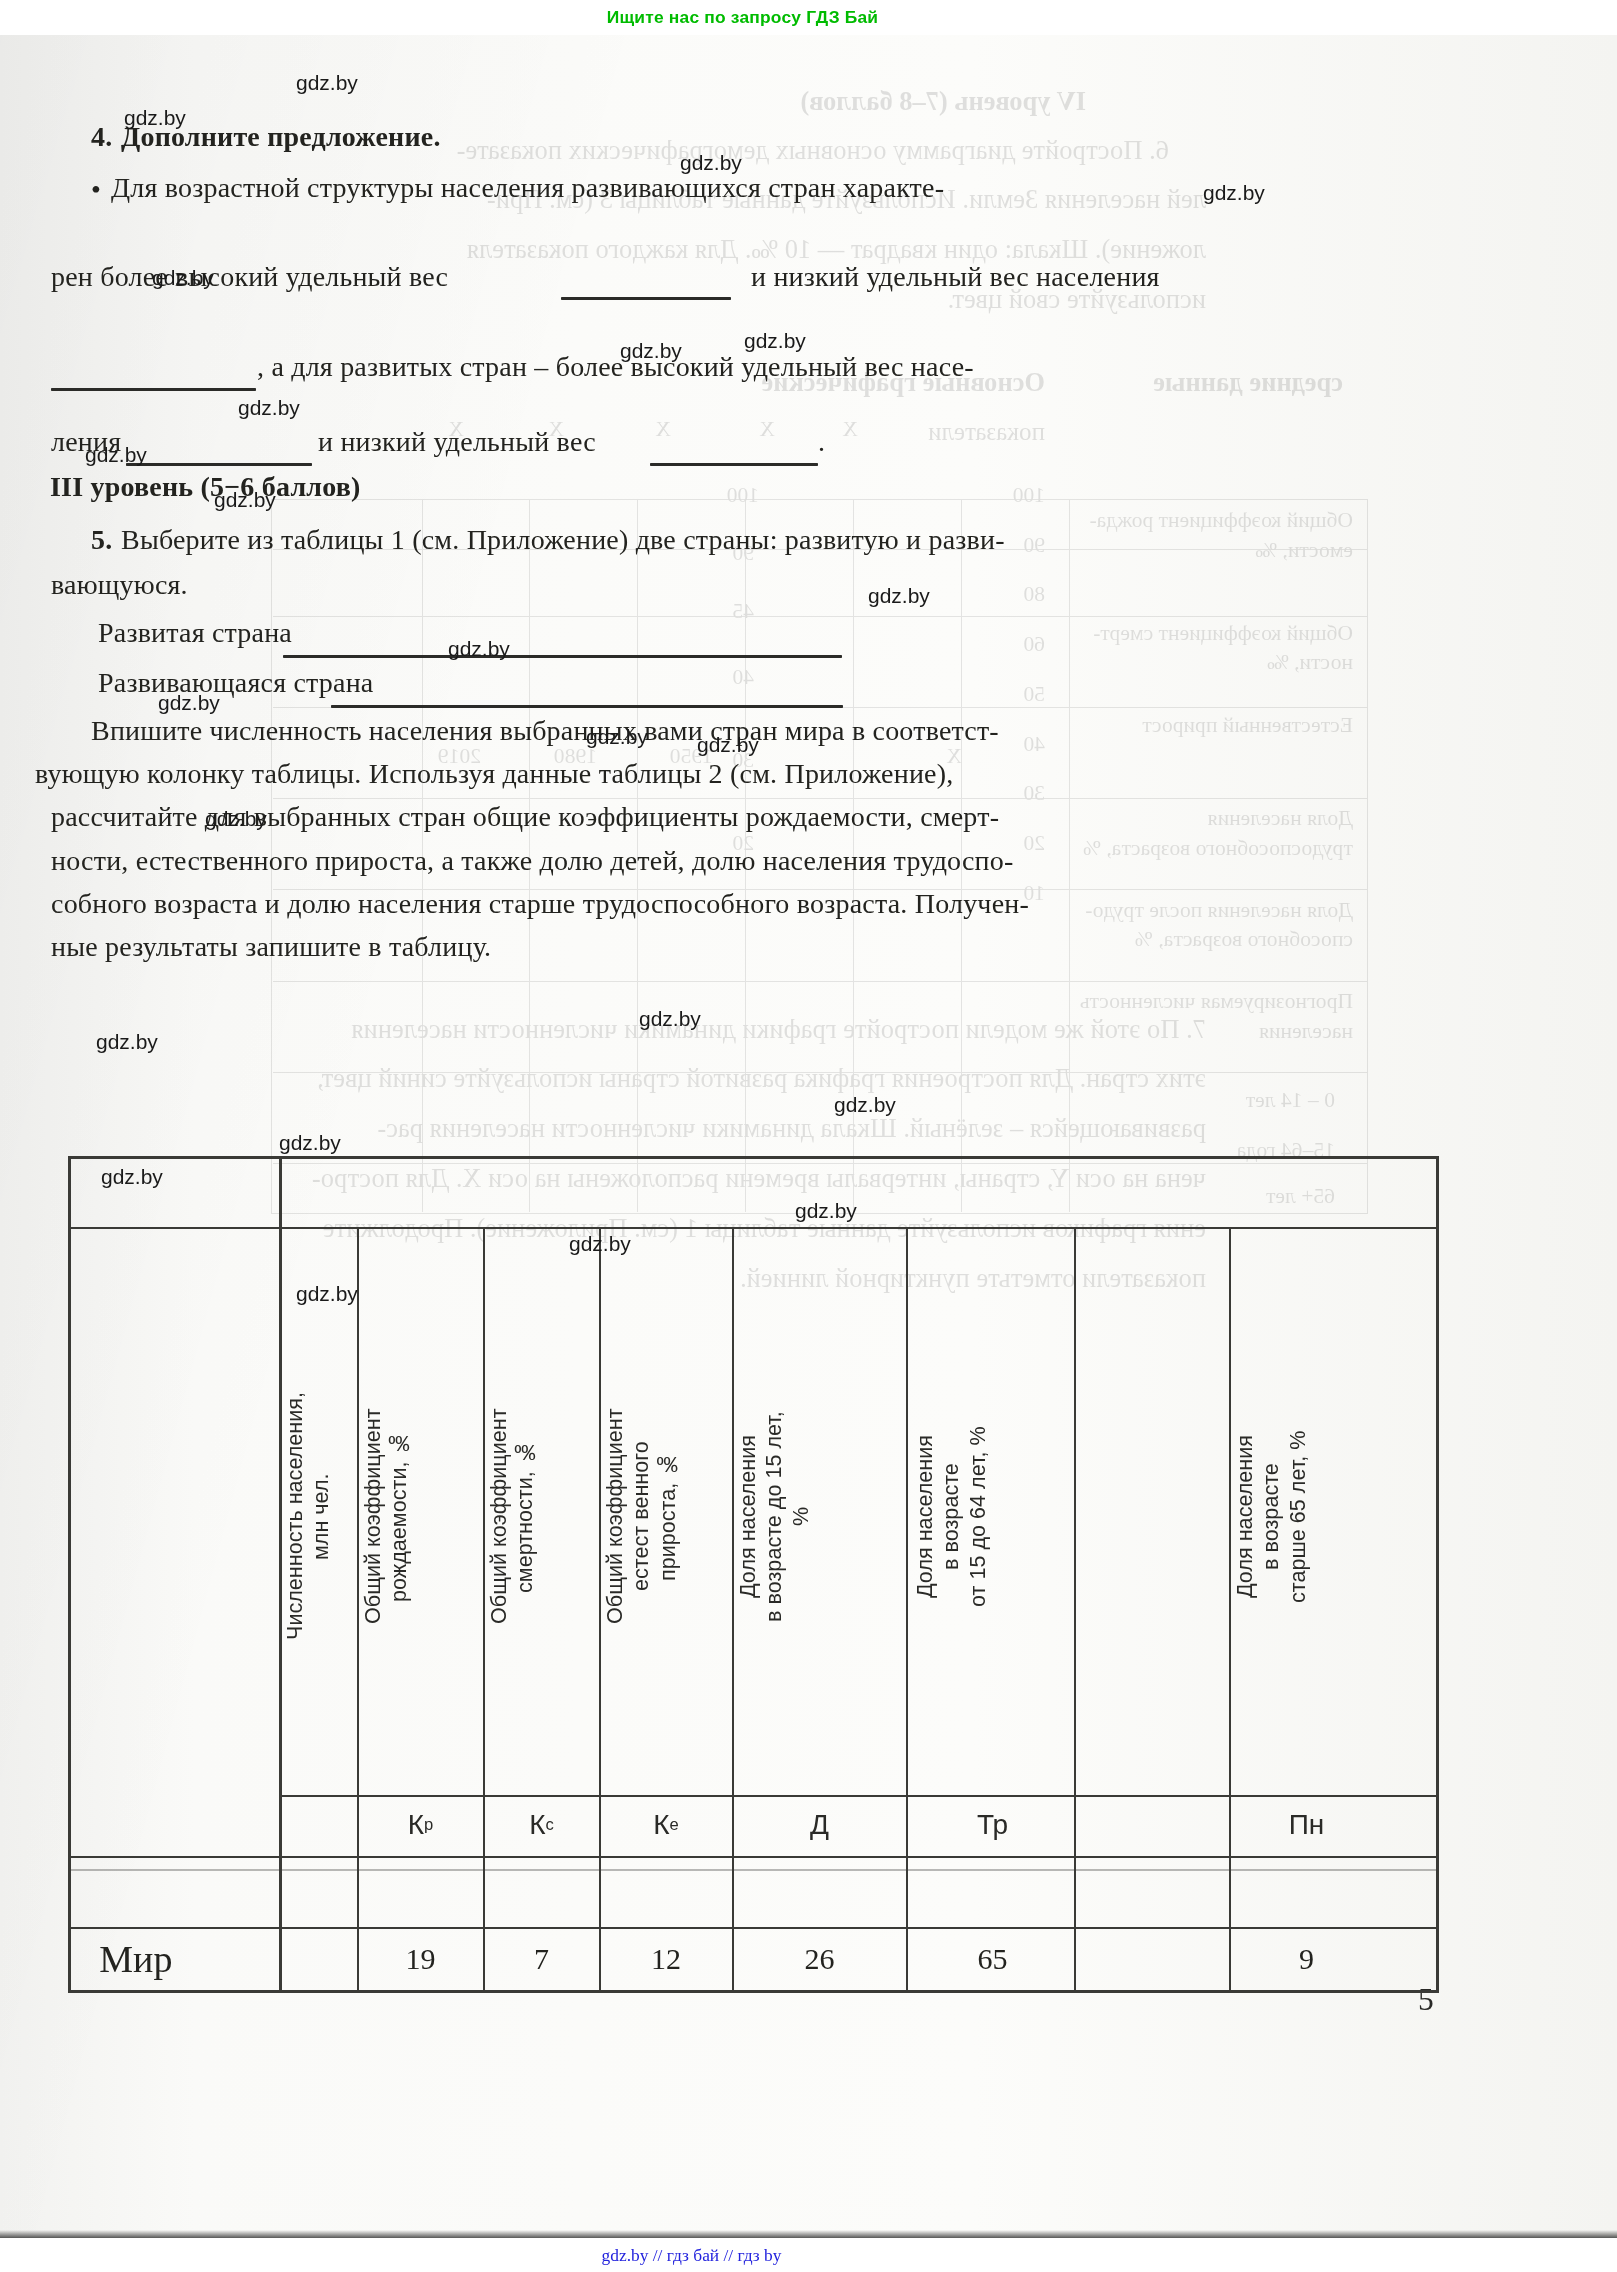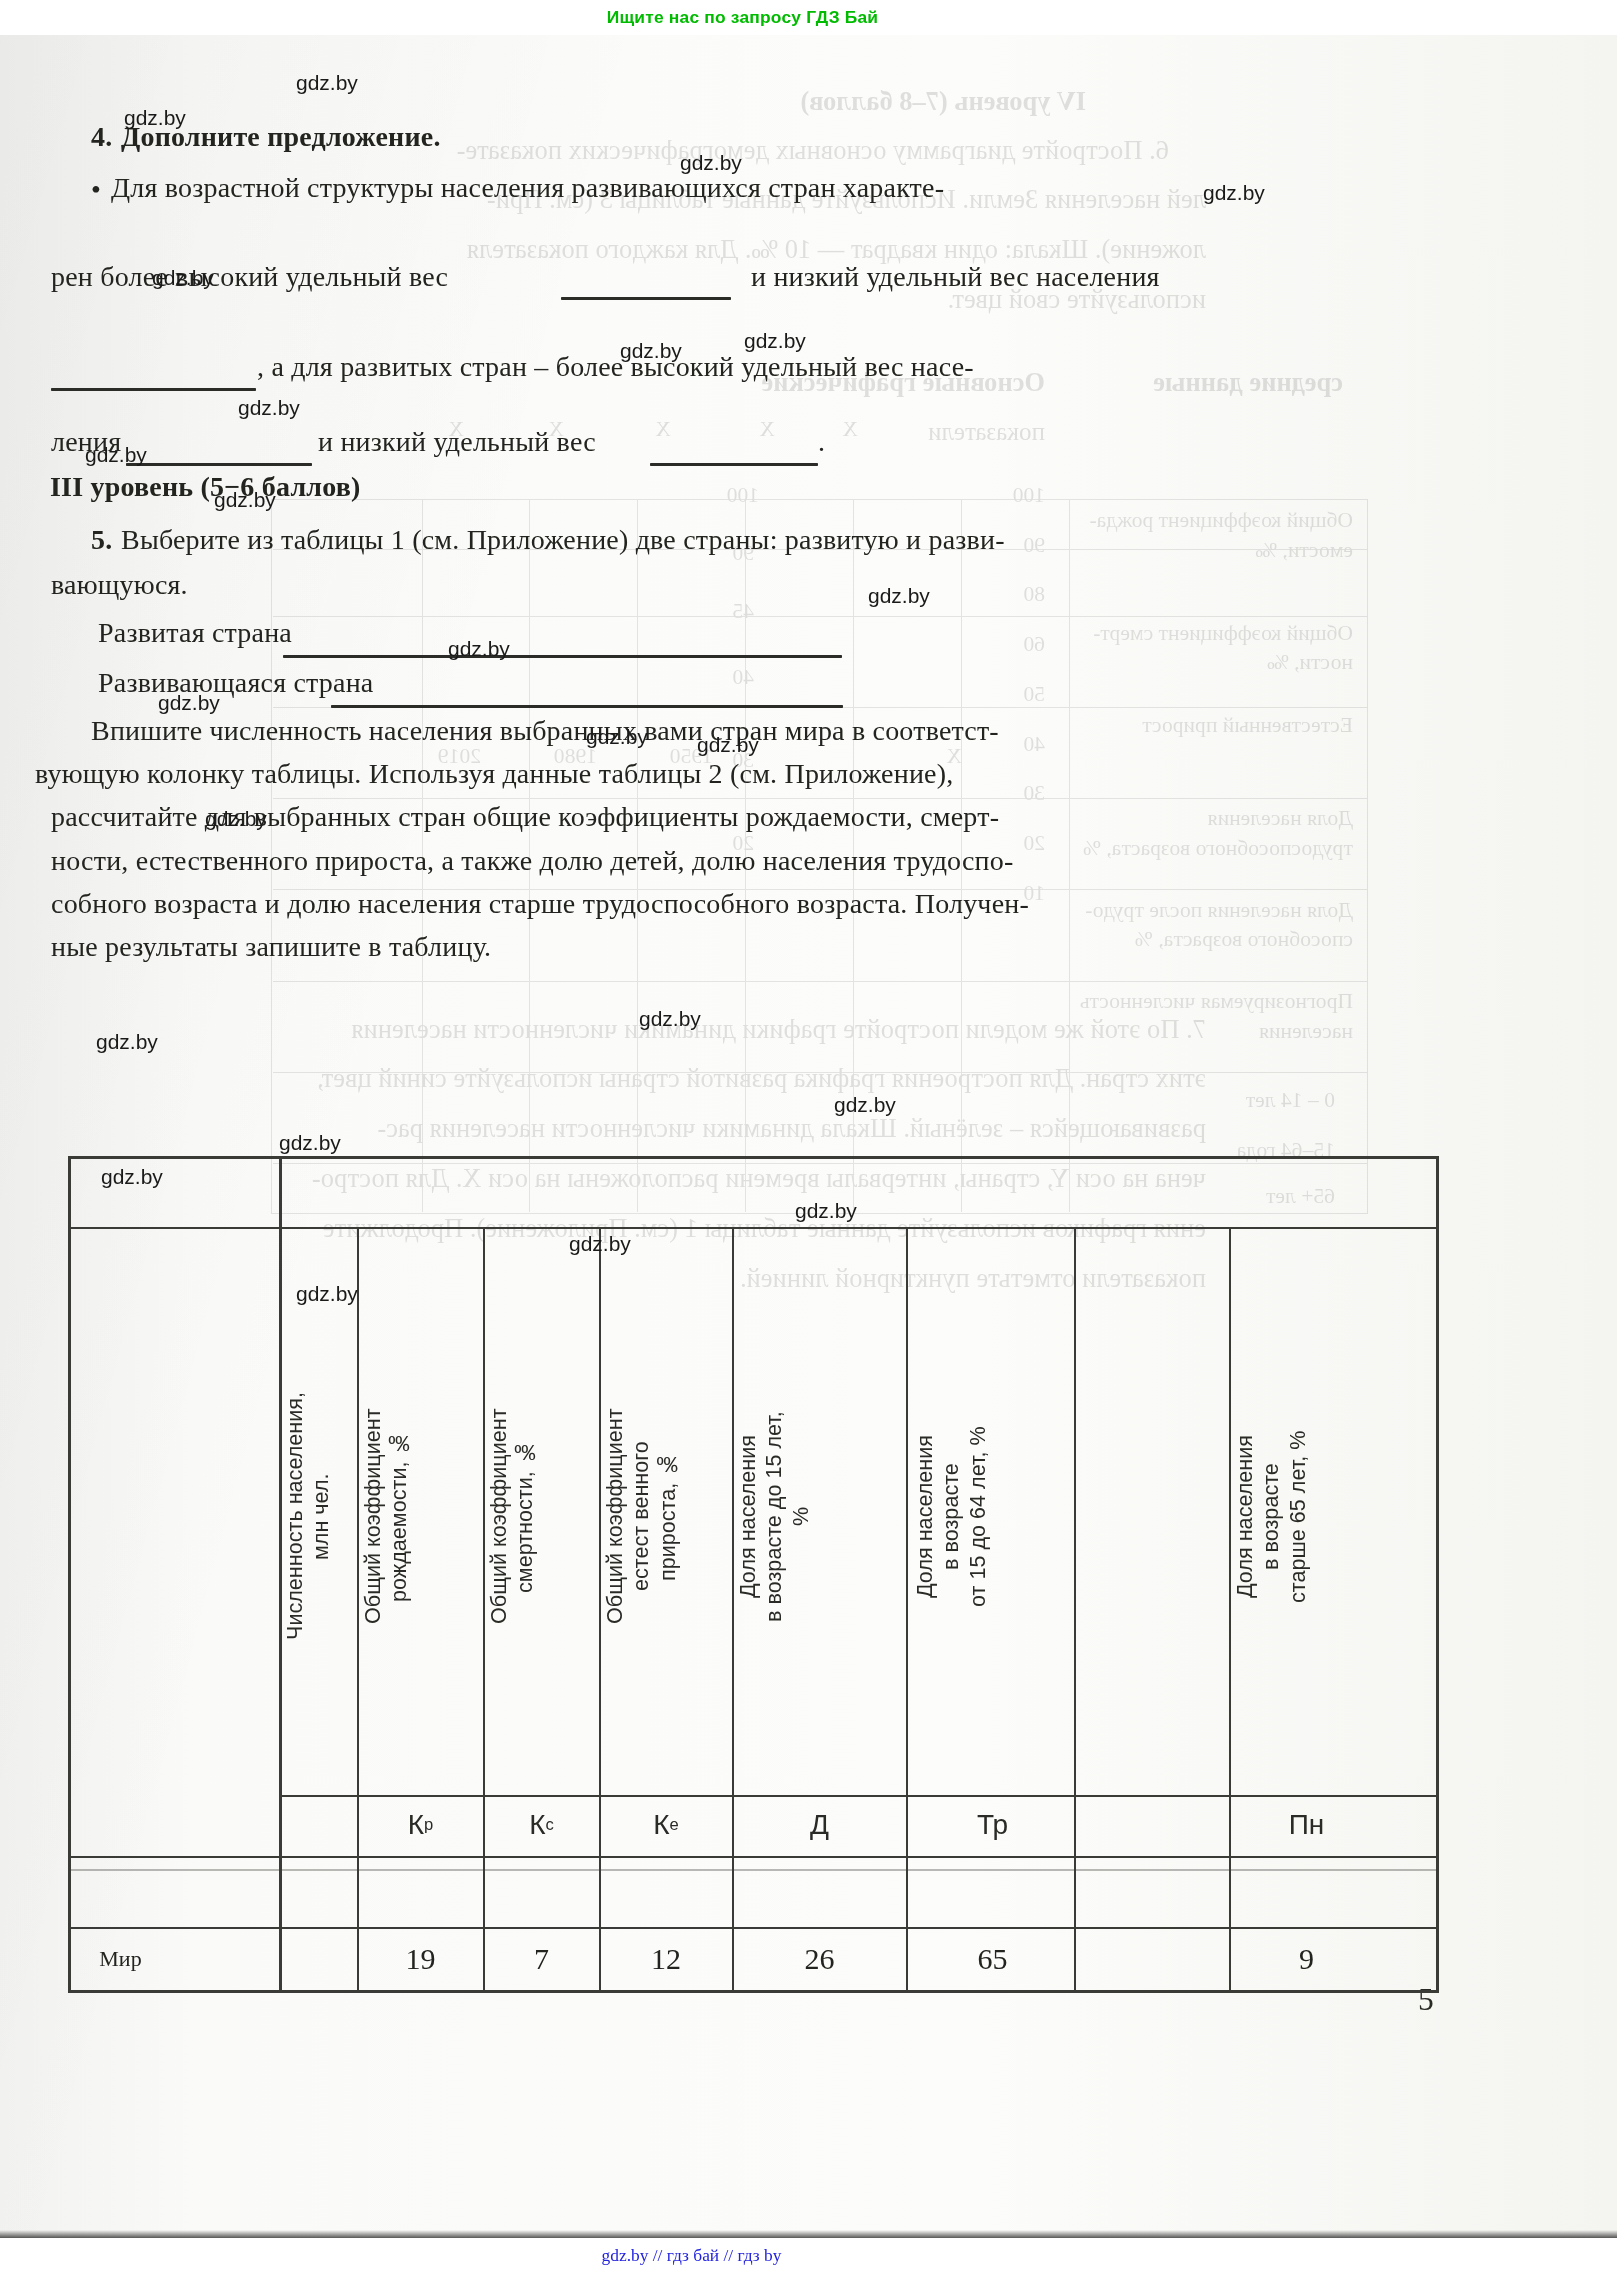--- a/index.html
+++ b/index.html
@@ -181,21 +181,21 @@
     font-family: "Liberation Serif", serif;
     font-size: 30px;
     color: #23231f;
     display: flex;
     align-items: center;
     justify-content: center;
   }
   .rowlabel {
     position: absolute;
     font-family: "Liberation Serif", serif;
-    font-size: 22px;
+    font-size: 38px;
     color: #23231f;
     display: flex;
     align-items: center;
     justify-content: flex-start;
     padding-left: 28px;
     box-sizing: border-box;
   }
 
   
   .wm {

